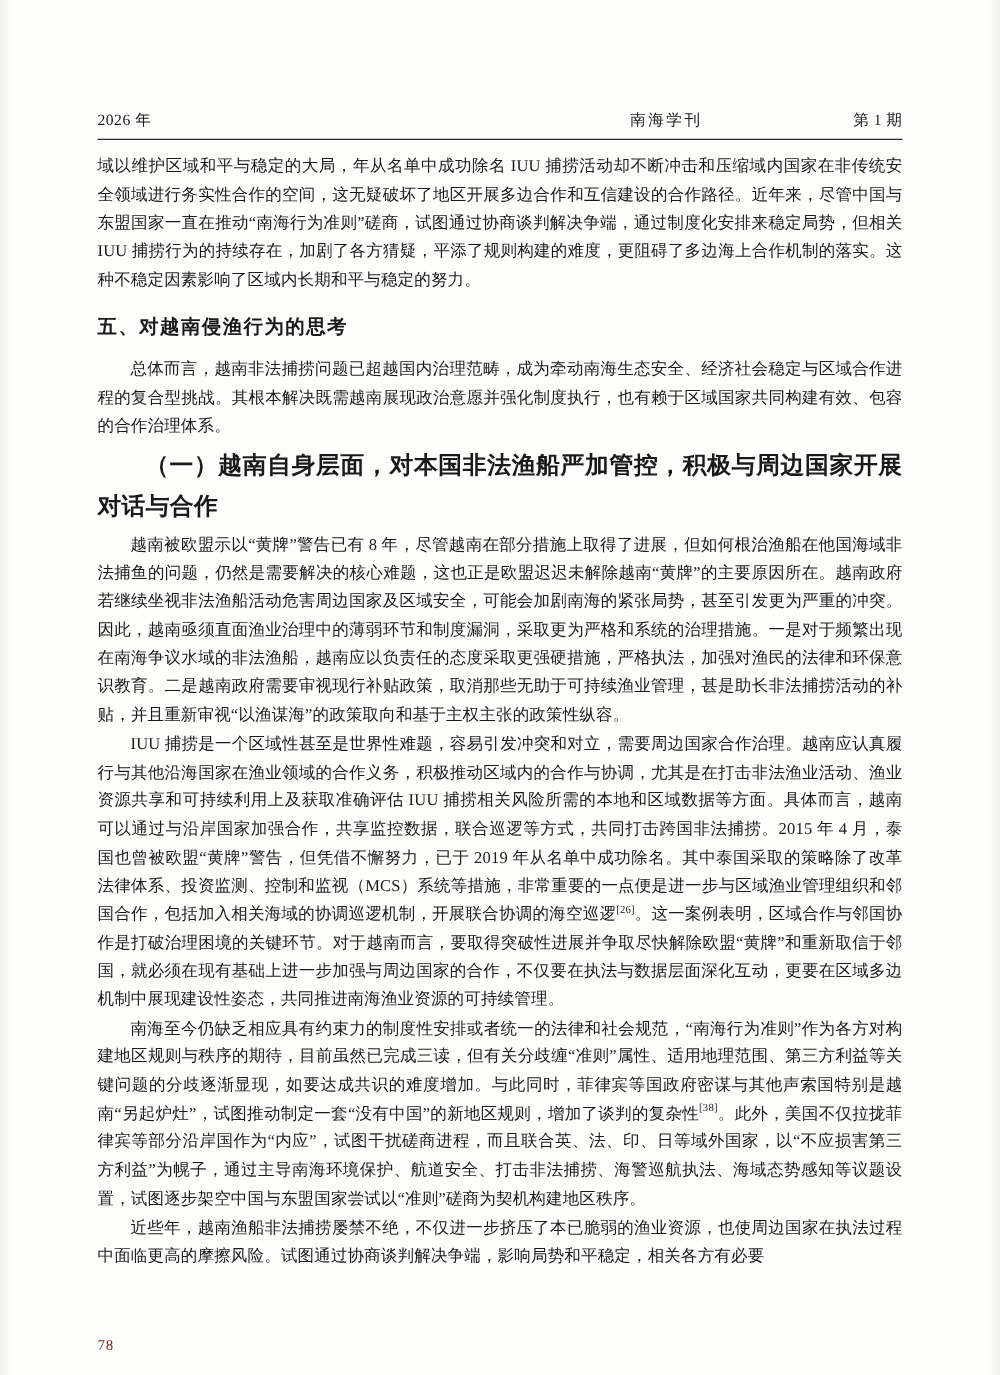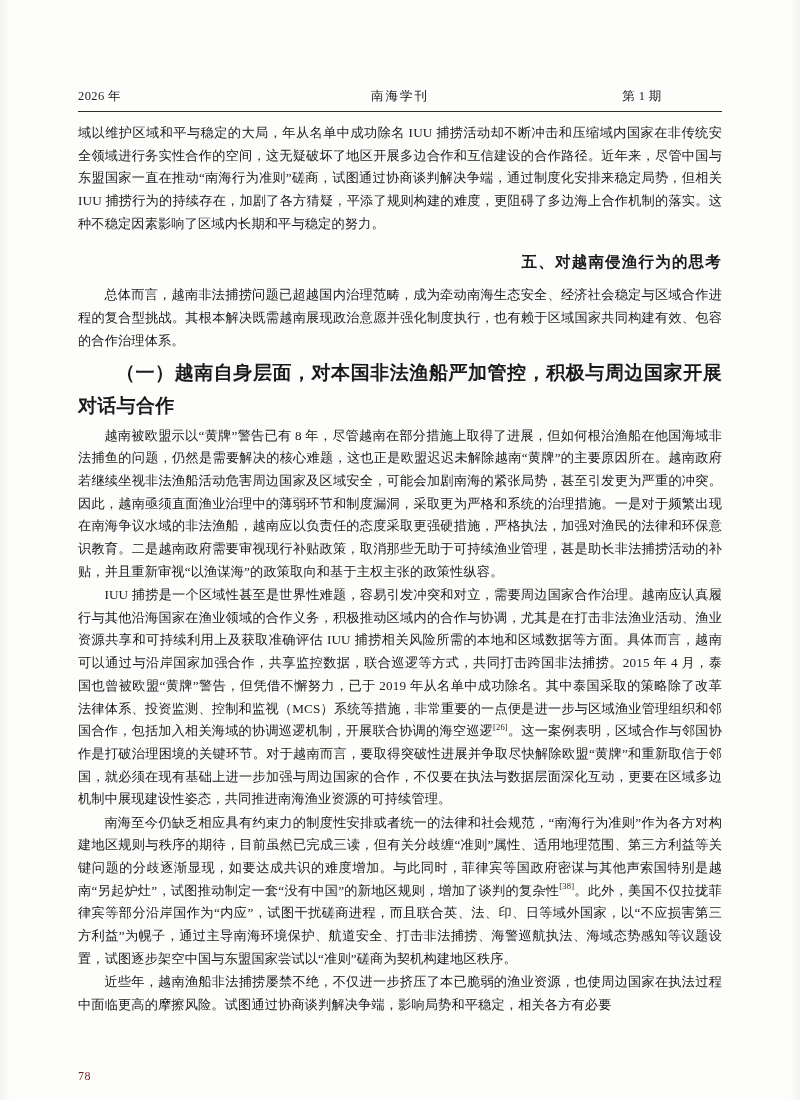--- a/index.html
+++ b/index.html
@@ -27,43 +27,43 @@
   .runhead {
     display: flex;
     align-items: flex-end;
     justify-content: space-between;
     font-size: 12.5px;
     letter-spacing: 0.4px;
     color: #1a1a1a;
     padding-bottom: 6px;
   }
   .runhead .left { width: 160px; text-align: left; }
-  .runhead .center { flex: 1; text-align: center; letter-spacing: 2px; }
-  .runhead .right { width: 160px; text-align: center; }
+  .runhead .center { flex: 1; text-align: right; letter-spacing: 2px; }
+  .runhead .right { width: 160px; text-align: right; }
   .rule {
     border-top: 1.1px solid #2b2b2b;
     margin-bottom: 10px;
   }
 
   
   .body-col {
     font-size: 13.2px;
     line-height: 1.72;
     text-align: justify;
     text-justify: inter-ideograph;
   }
   p {
     margin: 0 0 0.5px 0;
     letter-spacing: 0.15px;
   }
   p.ind { text-indent: 2em; }
   p.flush { text-indent: 0; }
 
   h2.sec {
-    text-align: right;
+    text-align: left;
     font-size: 15.5px;
     font-weight: bold;
     margin: 13px 0 9px 0;
     letter-spacing: 1.2px;
   }
   h3.sub {
     font-size: 19px;
     font-weight: bold;
     margin: 5px 0 2px 0;
     text-indent: 2em;

